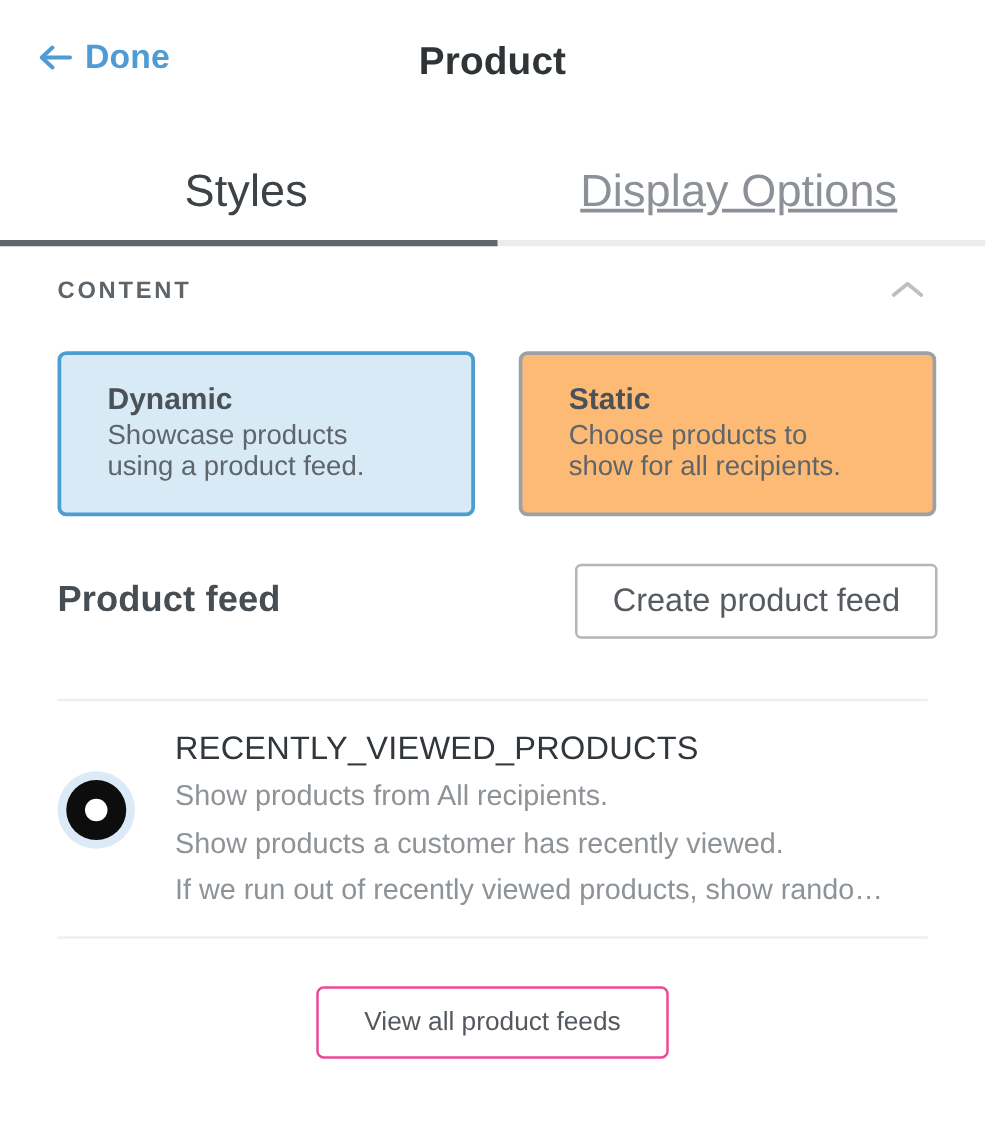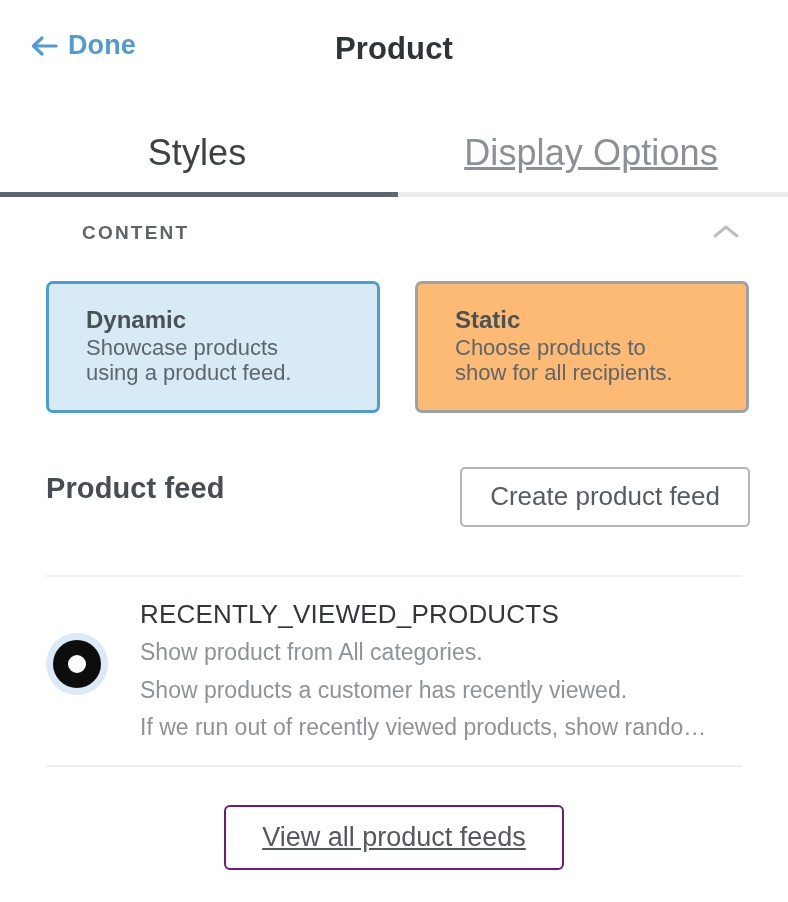--- a/index.html
+++ b/index.html
@@ -114,21 +114,20 @@
     display: flex;
     align-items: center;
     padding: 0 46px;
   }
 
   .section-title {
     font-size: 19px;
     font-weight: 700;
     letter-spacing: 2.2px;
     color: #5d646a;
-    margin-left: 36px;
   }
 
   .collapse-btn {
     position: absolute;
     right: 40px;
     top: 50%;
     transform: translateY(-50%);
     width: 44px;
     height: 34px;
     display: flex;
@@ -195,21 +194,20 @@
   .btn-outline {
     border: 2px solid #b2b6ba;
     border-radius: 5px;
     background: #ffffff;
     color: #555b61;
     font-family: "Liberation Sans", sans-serif;
     font-size: 26px;
     padding: 13px 28px;
     cursor: pointer;
     line-height: 1.15;
-    margin-top: 16px;
   }
 
   .divider {
     height: 2px;
     background: #eeeff1;
     margin: 0 46px;
   }
 
   .divider.top { margin-top: 48px; }
 
@@ -269,30 +267,29 @@
   }
 
   
   .footer {
     display: flex;
     justify-content: center;
     padding-top: 38px;
   }
 
   .btn-wide {
-    border: 2px solid #701a75;
+    border: 2px solid #ec4899;
     border-radius: 6px;
     background: #ffffff;
     color: #53595f;
     font-family: "Liberation Sans", sans-serif;
-    font-size: 27px;
+    font-size: 21px;
     padding: 15px 36px;
     cursor: pointer;
     line-height: 1.15;
-    text-decoration: underline;
   }
 </style>
 </head>
 <body>
 
 <div class="app">
 
   <div class="header">
     <div class="back-link">
       <span class="back-arrow">
@@ -347,21 +344,21 @@
   </div>
 
   <div class="divider top"></div>
 
   <div class="feed-item">
     <span class="radio-wrap">
       <span class="radio-dot"></span>
     </span>
     <div class="feed-text">
       <div class="feed-name">RECENTLY_VIEWED_PRODUCTS</div>
-      <div class="feed-line">Show product from All categories.</div>
+      <div class="feed-line">Show products from All recipients.</div>
       <div class="feed-line">Show products a customer has recently viewed.</div>
       <div class="feed-line">If we run out of recently viewed products, show rando…</div>
     </div>
   </div>
 
   <div class="divider"></div>
 
   <div class="footer">
     <button class="btn-wide">View all product feeds</button>
   </div>

